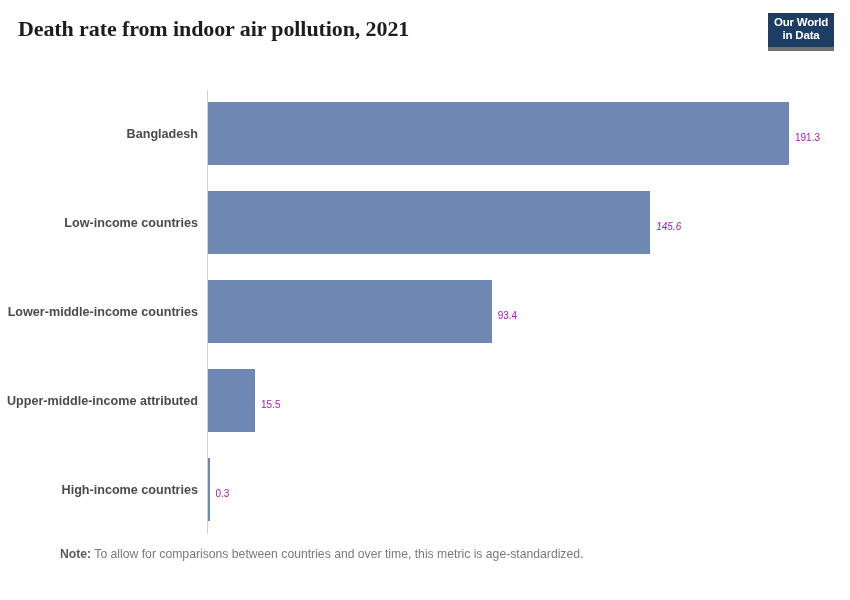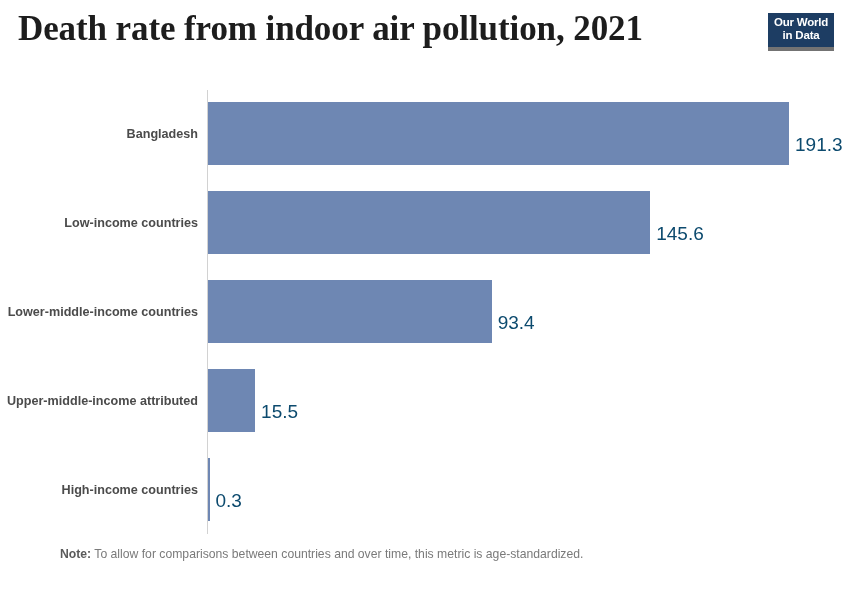--- a/index.html
+++ b/index.html
@@ -21,21 +21,21 @@
     position: absolute;
     left: 0; top: 0;
     width: 850px;
     height: 84px;
     box-sizing: border-box;
     padding: 14px 16px 0 18px;
   }
   #chart-title {
     font-family: "Liberation Serif", serif;
     font-weight: bold;
-    font-size: 35px;
+    font-size: 22px;
     line-height: 30px;
     color: #1d1d1d;
     letter-spacing: -0.1px;
     margin: 0;
     white-space: nowrap;
   }
   #chart-subtitle {
     font-family: "Liberation Sans", sans-serif;
     font-size: 14.2px;
     line-height: 20px;
@@ -112,27 +112,27 @@
   }
   .bar-rect {
     position: absolute;
     left: 0;
     top: 0;
     height: 63px;
     background: #6e87b3;
   }
   .bar-value {
     position: absolute;
-    top: 11px;
+    top: 4px;
     height: 63px;
     display: flex;
     align-items: center;
     font-family: "Liberation Sans", sans-serif;
-    font-size: 19px;
-    color: #0c4a6e;
+    font-size: 10px;
+    color: #a21caf;
     white-space: nowrap;
   }
 
   
   #footer {
     position: absolute;
     left: 0;
     top: 534px;
     width: 850px;
     height: 66px;
@@ -183,21 +183,21 @@
         <div class="bar-label">Bangladesh</div>
         <div class="bar-track">
           <div class="bar-rect" style="width: 581px; background: rgb(110, 135, 179);"></div>
           <div class="bar-value" style="left: 587px;">191.3</div>
         </div>
       </div>
       <div class="bar-row" style="top: 94px;">
         <div class="bar-label">Low-income countries</div>
         <div class="bar-track">
           <div class="bar-rect" style="width: 442.204px; background: rgb(110, 135, 179);"></div>
-          <div class="bar-value" style="left: 448.204px;">145.6</div>
+          <div class="bar-value" style="left: 448.204px; font-style: italic;">145.6</div>
         </div>
       </div>
       <div class="bar-row" style="top: 183px;">
         <div class="bar-label">Lower-middle-income countries</div>
         <div class="bar-track">
           <div class="bar-rect" style="width: 283.666px; background: rgb(110, 135, 179);"></div>
           <div class="bar-value" style="left: 289.666px;">93.4</div>
         </div>
       </div>
       <div class="bar-row" style="top: 272px;">

